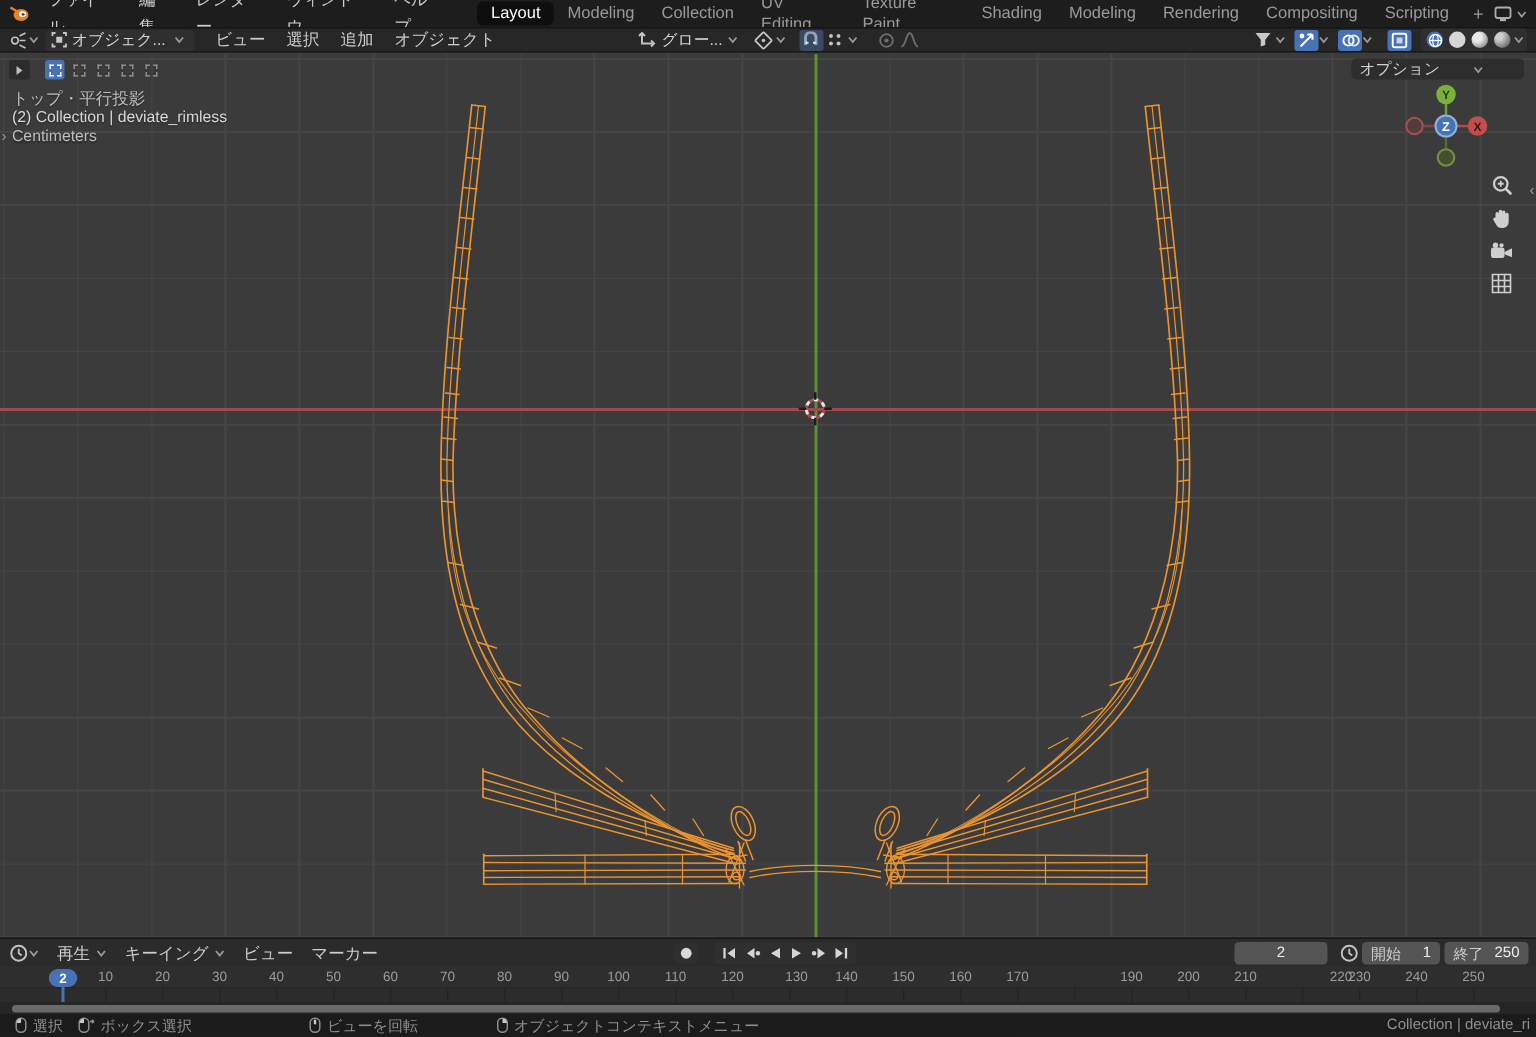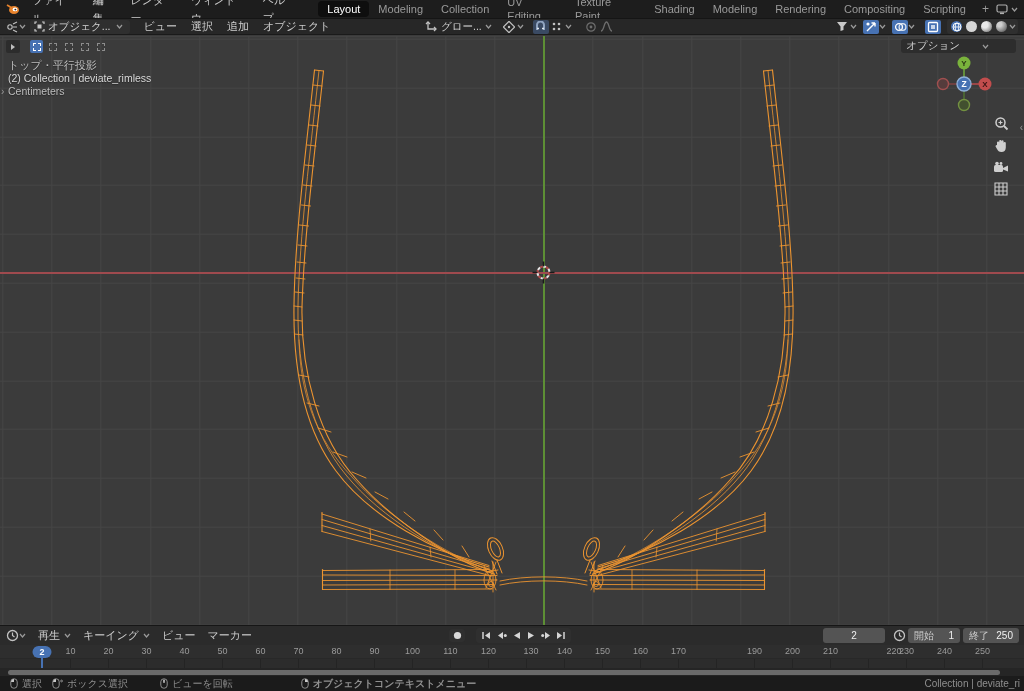--- a/index.html
+++ b/index.html
@@ -96,22 +96,22 @@
                     border-radius:7px; padding:0 7px; line-height:12px; z-index:26; }
   #playhead-line { position:absolute; left:41px; top:657px; width:2px; height:11px; background:#4772b3; z-index:26; }
 
   #scrollrow { position:absolute; left:0; top:668px; width:1024px; height:8px; background:#252525; z-index:25; }
   #hscrollbar { position:absolute; left:8px; top:1.5px; width:992px; height:5px; background:#6a6a6a; border-radius:3px; }
 
   
   #statusbar { position:absolute; left:0; top:676px; width:1024px; height:15px; background:#1b1b1b;
                display:flex; align-items:center; color:#8f8f8f; font-size:10px; z-index:30; }
   .sb-item { display:flex; align-items:center; gap:4px; margin-left:10px; }
-  .sb-item.g2 { margin-left:32px; }
-  .sb-item.g3 { margin-left:68px;font-weight:bold; }
+  .sb-item.g2 { margin-left:78px; }
+  .sb-item.g3 { margin-left:52px; }
   #sb-right { margin-left:auto; padding-right:4px; color:#8f8f8f; white-space:nowrap; }
 
   svg { display:block; }
 </style>
 </head>
 <body>
 
 <div id="app">
 
   <div id="topbar">

